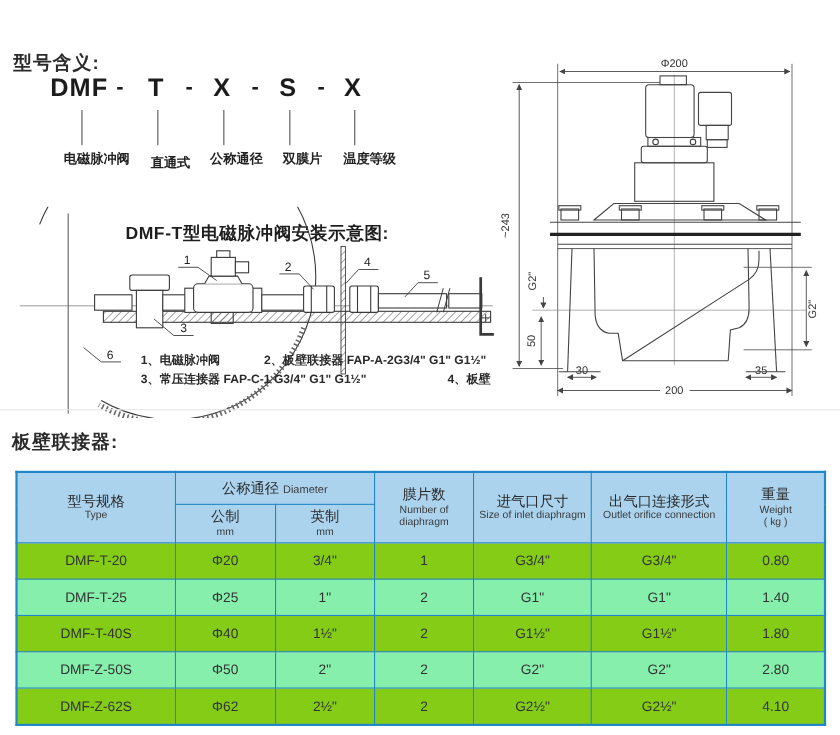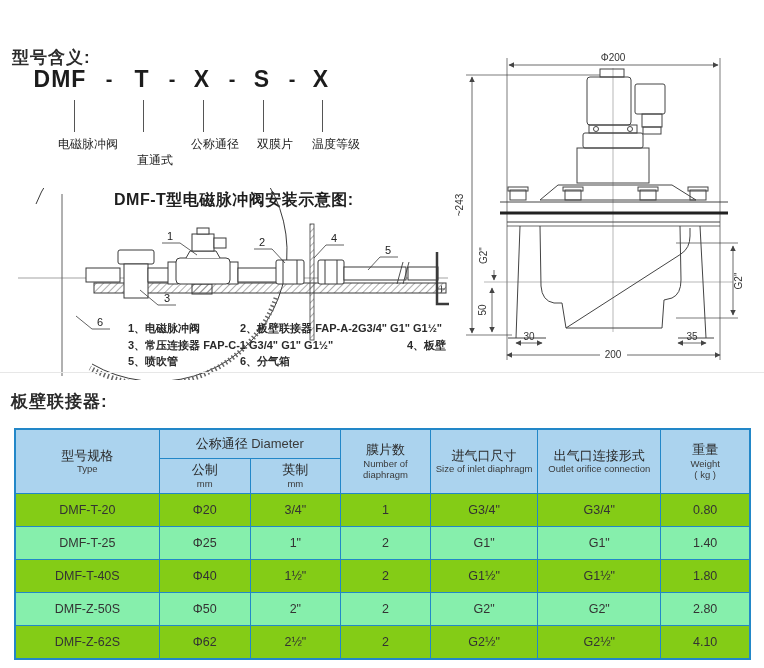--- a/index.html
+++ b/index.html
@@ -7,73 +7,73 @@
     width:764px;height:668px;position:relative;background:#ffffff;
     font-family:"Liberation Sans","DejaVu Sans",sans-serif;color:#222;
     overflow:hidden;
   }
   .abs{position:absolute;}
   .sec-title{font-size:17px;font-weight:bold;color:#2b2b2b;letter-spacing:1px;}
   
   .code-letter{position:absolute;transform:translateX(-50%);font-size:23px;font-weight:bold;color:#1c1c1c;letter-spacing:1px;}
   .code-sep{position:absolute;transform:translateX(-50%);font-size:20px;font-weight:bold;color:#1c1c1c;}
   .code-line{position:absolute;width:1px;height:32px;background:#555;}
-  .code-label{position:absolute;transform:translateX(-50%);font-size:12px;font-weight:normal;color:#222;white-space:nowrap;padding-left:24px;}
+  .code-label{position:absolute;transform:translateX(-50%);font-size:12px;font-weight:bold;color:#222;white-space:nowrap;padding-left:24px;}
   
   .diagram-title{font-size:16px;font-weight:bold;color:#1e1e1e;letter-spacing:0.5px;}
   .parts-list{font-size:11px;font-weight:600;color:#2a2a2a;line-height:1.5;}
   .pl-line{display:flex;}
   .pl-a{width:112px;flex:none;}
   .pl-between{justify-content:space-between;}
   .divider{position:absolute;left:0;width:764px;height:1px;background:#e7e7e7;}
   
   table.spec{border-collapse:collapse;table-layout:fixed;width:737px;
     border:2px solid #2287c8;font-size:12.5px;color:#333;}
   table.spec th,table.spec td{border:1px solid #2287c8;text-align:center;vertical-align:middle;padding:0 2px;}
   table.spec th{background:#abd3ee;font-weight:normal;color:#2a2a2a;}
   table.spec .zh{font-size:13px;display:block;line-height:1.25;}
   table.spec .zh-inline{font-size:13px;}
   table.spec .en{font-size:9.5px;display:block;line-height:1.15;color:#3a3a3a;}
-  table.spec .en-inline{font-size:13px;color:#3a3a3a;}
+  table.spec .en-inline{font-size:10px;color:#3a3a3a;}
   table.spec tr.hrow1 th{height:28px;}
   table.spec tr.hrow2 th{height:34px;}
   table.spec td{height:32px;background:#84cc16;}
   table.spec tr.alt td{background:#86efac;}
   svg text{font-family:"Liberation Sans","DejaVu Sans",sans-serif;}
 </style>
 </head>
 <body>
 
 <div class="abs sec-title" style="left:12px;top:34px;margin-top:12px;">型号含义:</div>
 
 <div class="abs" style="left:0;top:0;width:420px;height:160px;">
-  <span class="code-letter" style="left:60px;top:66px;text-align:right;">DMF</span>
+  <span class="code-letter" style="left:72px;top:66px;text-align:right;">DMF</span>
   <span class="code-sep" style="left:109px;top:68px;">-</span>
   <span class="code-letter" style="left:142px;top:66px;">T</span>
   <span class="code-sep" style="left:172px;top:68px;">-</span>
   <span class="code-letter" style="left:202px;top:66px;">X</span>
   <span class="code-sep" style="left:232px;top:68px;">-</span>
   <span class="code-letter" style="left:262px;top:66px;">S</span>
   <span class="code-sep" style="left:292px;top:68px;">-</span>
   <span class="code-letter" style="left:321px;top:66px;">X</span>
 
   <div class="code-line" style="left:74px;top:100px;"></div>
   <div class="code-line" style="left:143px;top:100px;"></div>
   <div class="code-line" style="left:203px;top:100px;"></div>
   <div class="code-line" style="left:263px;top:100px;"></div>
   <div class="code-line" style="left:322px;top:100px;"></div>
 
   <span class="code-label" style="left:76px;top:136px;">电磁脉冲阀</span>
-  <span class="code-label" style="left:143px;top:152px;text-align:center;">直通式</span>
+  <span class="code-label" style="left:143px;top:140px;text-align:center;">直通式</span>
   <span class="code-label" style="left:203px;top:136px;">公称通径</span>
   <span class="code-label" style="left:263px;top:136px;text-align:center;">双膜片</span>
   <span class="code-label" style="left:324px;top:136px;">温度等级</span>
 </div>
 
-<div class="abs diagram-title" style="left:114px;top:190px;text-align:right;">DMF-T型电磁脉冲阀安装示意图:</div>
+<div class="abs diagram-title" style="left:114px;top:202px;text-align:right;">DMF-T型电磁脉冲阀安装示意图:</div>
 
 <svg class="abs" style="left:0;top:188px;" width="452" height="192" viewBox="0 0 452 192">
   <defs>
     <pattern id="hatch" width="5" height="5" patternUnits="userSpaceOnUse" patternTransform="rotate(45)">
       <line x1="0" y1="0" x2="0" y2="5" stroke="#777" stroke-width="1.2"></line>
     </pattern>
   </defs>
   <g stroke="#3a3a3a" fill="none" stroke-width="1">
 
     <line x1="62" y1="6" x2="62" y2="188" stroke-width="0.8"></line>
@@ -138,24 +138,20 @@
 
 <div class="abs parts-list" style="left:128px;top:320px;width:318px;">
   <div class="pl-line">
     <span class="pl-a">1、电磁脉冲阀</span>
     <span>2、板壁联接器  FAP-A-2G3/4" G1" G1½"</span>
   </div>
   <div class="pl-line pl-between">
     <span>3、常压连接器 FAP-C-1 G3/4" G1" G1½"</span>
     <span>4、板壁</span>
   </div>
-  <div class="pl-line">
-    <span class="pl-a">5、喷吹管</span>
-    <span>6、分气箱</span>
-  </div>
 </div>
 
 <svg class="abs" style="left:450px;top:40px;" width="314" height="332" viewBox="0 0 314 332">
   <defs>
     <marker id="arrow" viewBox="0 0 10 10" refX="9" refY="5" markerWidth="7" markerHeight="7" orient="auto-start-reverse">
       <path d="M0,0 L10,5 L0,10 z" fill="#444"></path>
     </marker>
   </defs>
   <g stroke="#444" fill="none" stroke-width="1">
 

